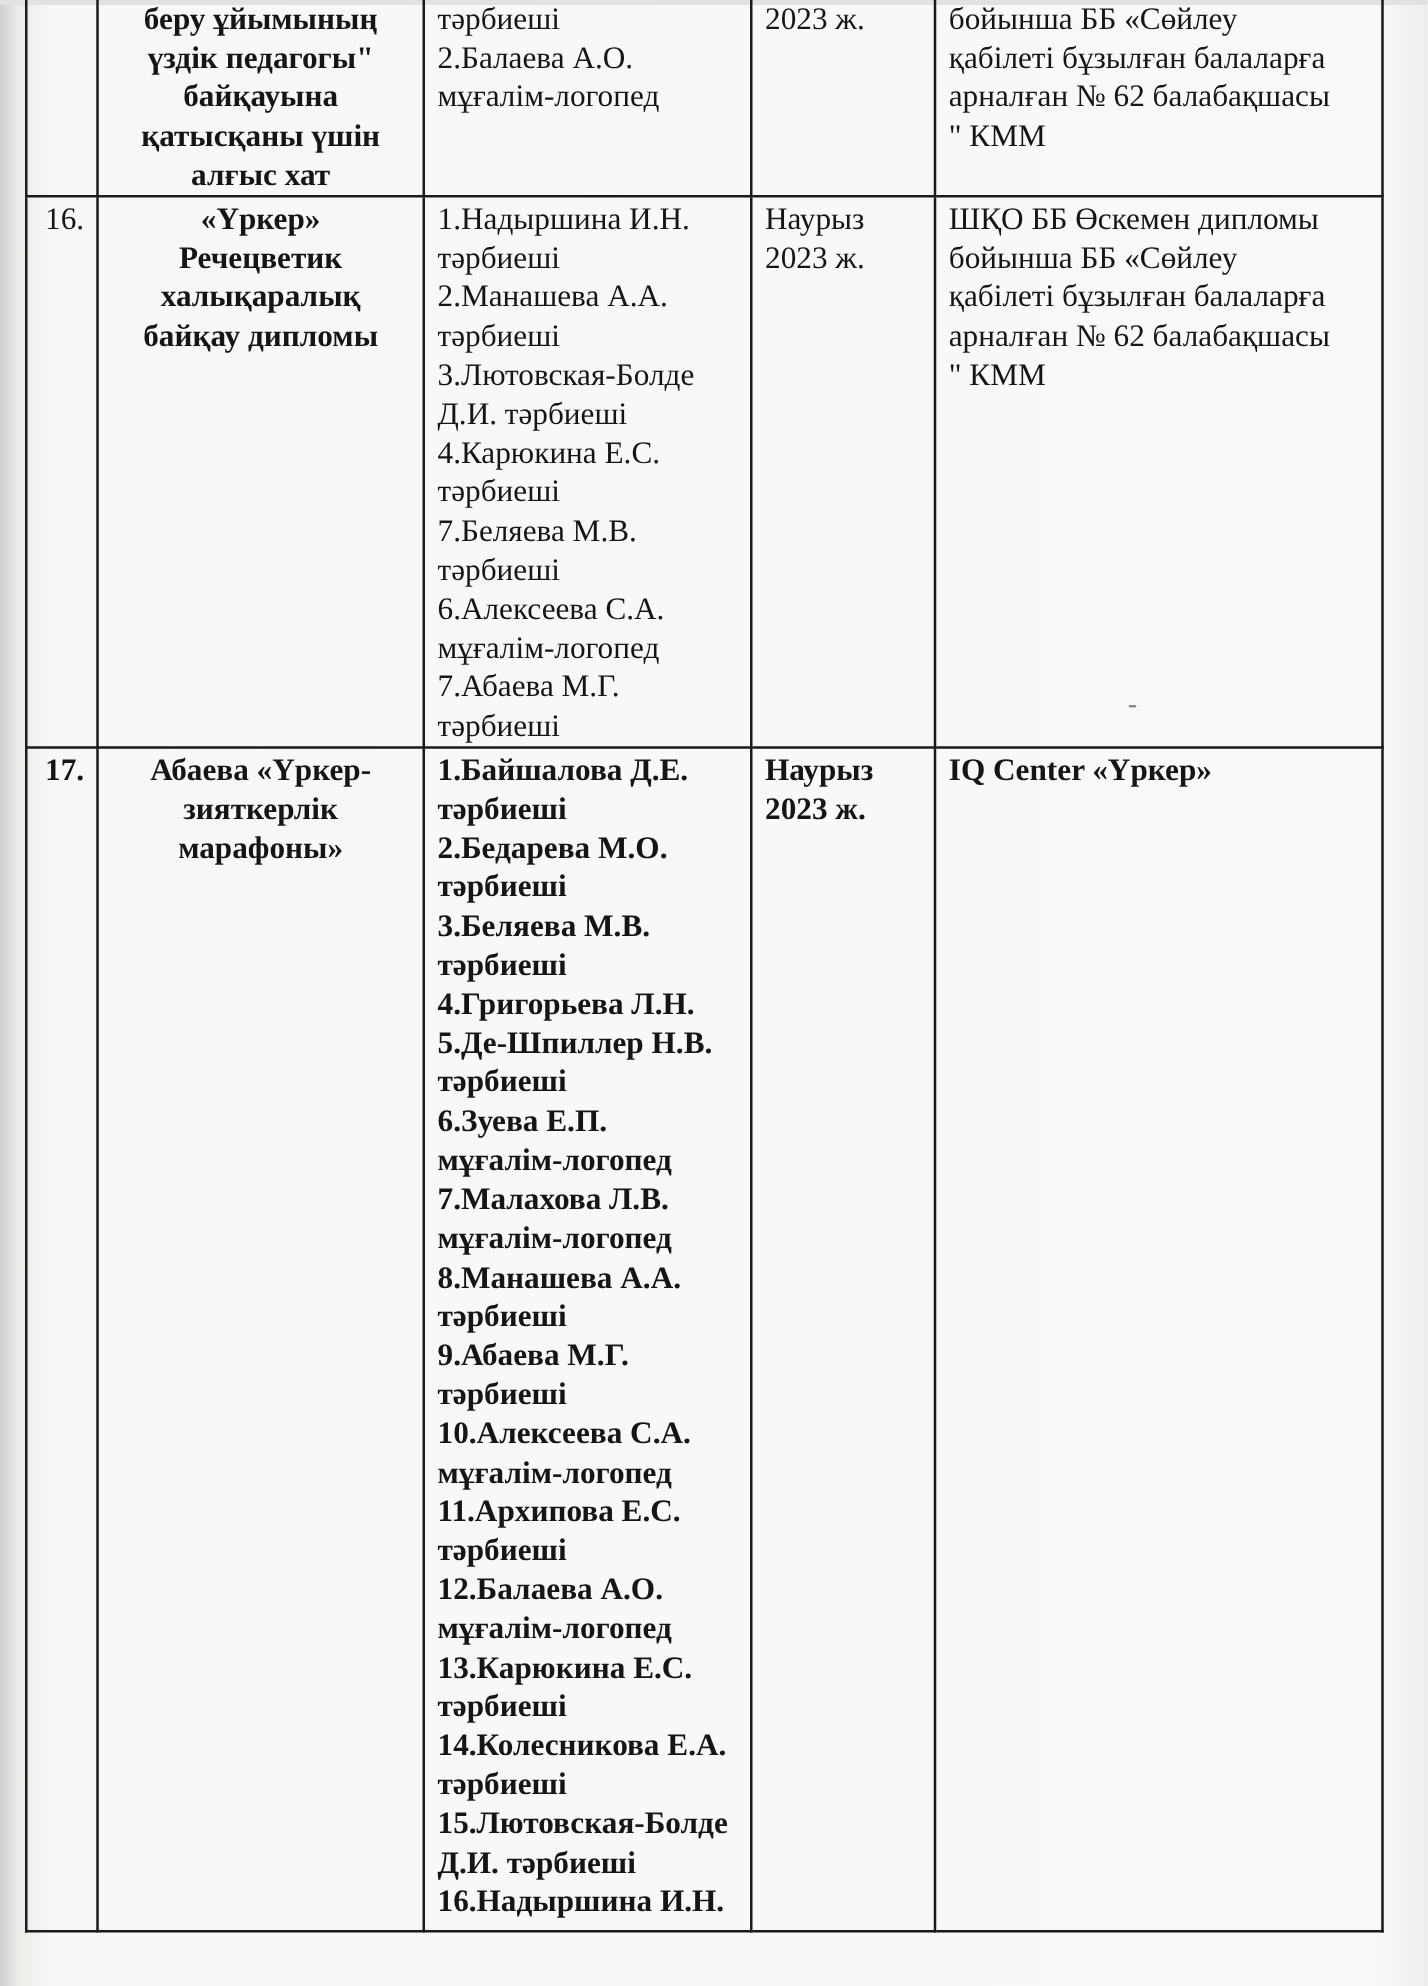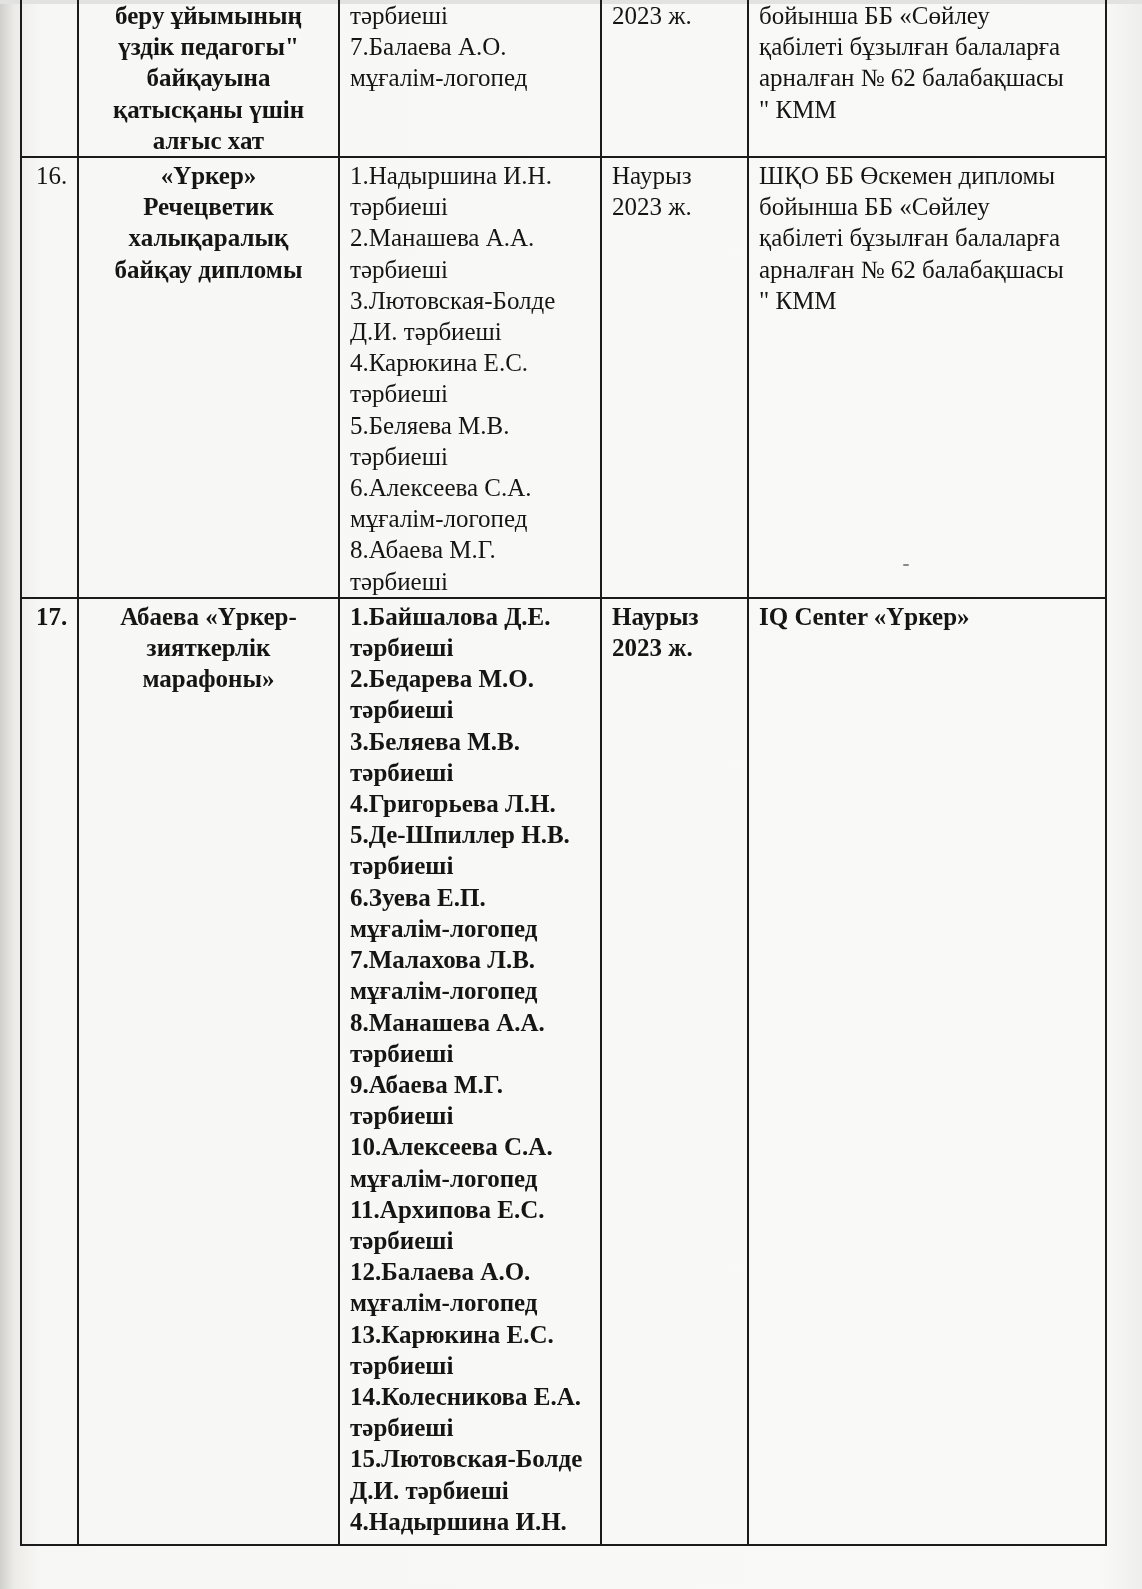--- a/index.html
+++ b/index.html
@@ -94,21 +94,21 @@
         </td>
         <td class="title">
           <span class="line">беру ұйымының</span>
           <span class="line">үздік педагогы"</span>
           <span class="line">байқауына</span>
           <span class="line">қатысқаны үшін</span>
           <span class="line">алғыс хат</span>
         </td>
         <td class="names">
           <span class="line">тәрбиеші</span>
-          <span class="line">7.Балаева А.О.</span>
+          <span class="line">2.Балаева А.О.</span>
           <span class="line">мұғалім-логопед</span>
         </td>
         <td class="date">
           <span class="line">2023 ж.</span>
         </td>
         <td class="org">
           <span class="line">бойынша ББ «Сөйлеу</span>
           <span class="line">қабілеті бұзылған балаларға</span>
           <span class="line">арналған № 62 балабақшасы</span>
           <span class="line">" КММ</span>
@@ -127,25 +127,25 @@
         </td>
         <td class="names">
           <span class="line">1.Надыршина И.Н.</span>
           <span class="line">тәрбиеші</span>
           <span class="line">2.Манашева А.А.</span>
           <span class="line">тәрбиеші</span>
           <span class="line">3.Лютовская-Болде</span>
           <span class="line">Д.И. тәрбиеші</span>
           <span class="line">4.Карюкина Е.С.</span>
           <span class="line">тәрбиеші</span>
-          <span class="line">5.Беляева М.В.</span>
+          <span class="line">7.Беляева М.В.</span>
           <span class="line">тәрбиеші</span>
           <span class="line">6.Алексеева С.А.</span>
           <span class="line">мұғалім-логопед</span>
-          <span class="line">8.Абаева М.Г.</span>
+          <span class="line">7.Абаева М.Г.</span>
           <span class="line">тәрбиеші</span>
         </td>
         <td class="date">
           <span class="line">Наурыз</span>
           <span class="line">2023 ж.</span>
         </td>
         <td class="org">
           <span class="line">ШҚО ББ Өскемен дипломы</span>
           <span class="line">бойынша ББ «Сөйлеу</span>
           <span class="line">қабілеті бұзылған балаларға</span>
@@ -186,21 +186,21 @@
           <span class="line">11.Архипова Е.С.</span>
           <span class="line">тәрбиеші</span>
           <span class="line">12.Балаева А.О.</span>
           <span class="line">мұғалім-логопед</span>
           <span class="line">13.Карюкина Е.С.</span>
           <span class="line">тәрбиеші</span>
           <span class="line">14.Колесникова Е.А.</span>
           <span class="line">тәрбиеші</span>
           <span class="line">15.Лютовская-Болде</span>
           <span class="line">Д.И. тәрбиеші</span>
-          <span class="line">4.Надыршина И.Н.</span>
+          <span class="line">16.Надыршина И.Н.</span>
         </td>
         <td class="date">
           <span class="line">Наурыз</span>
           <span class="line">2023 ж.</span>
         </td>
         <td class="org">
           <span class="line">IQ Center «Үркер»</span>
         </td>
       </tr>
     </tbody>

